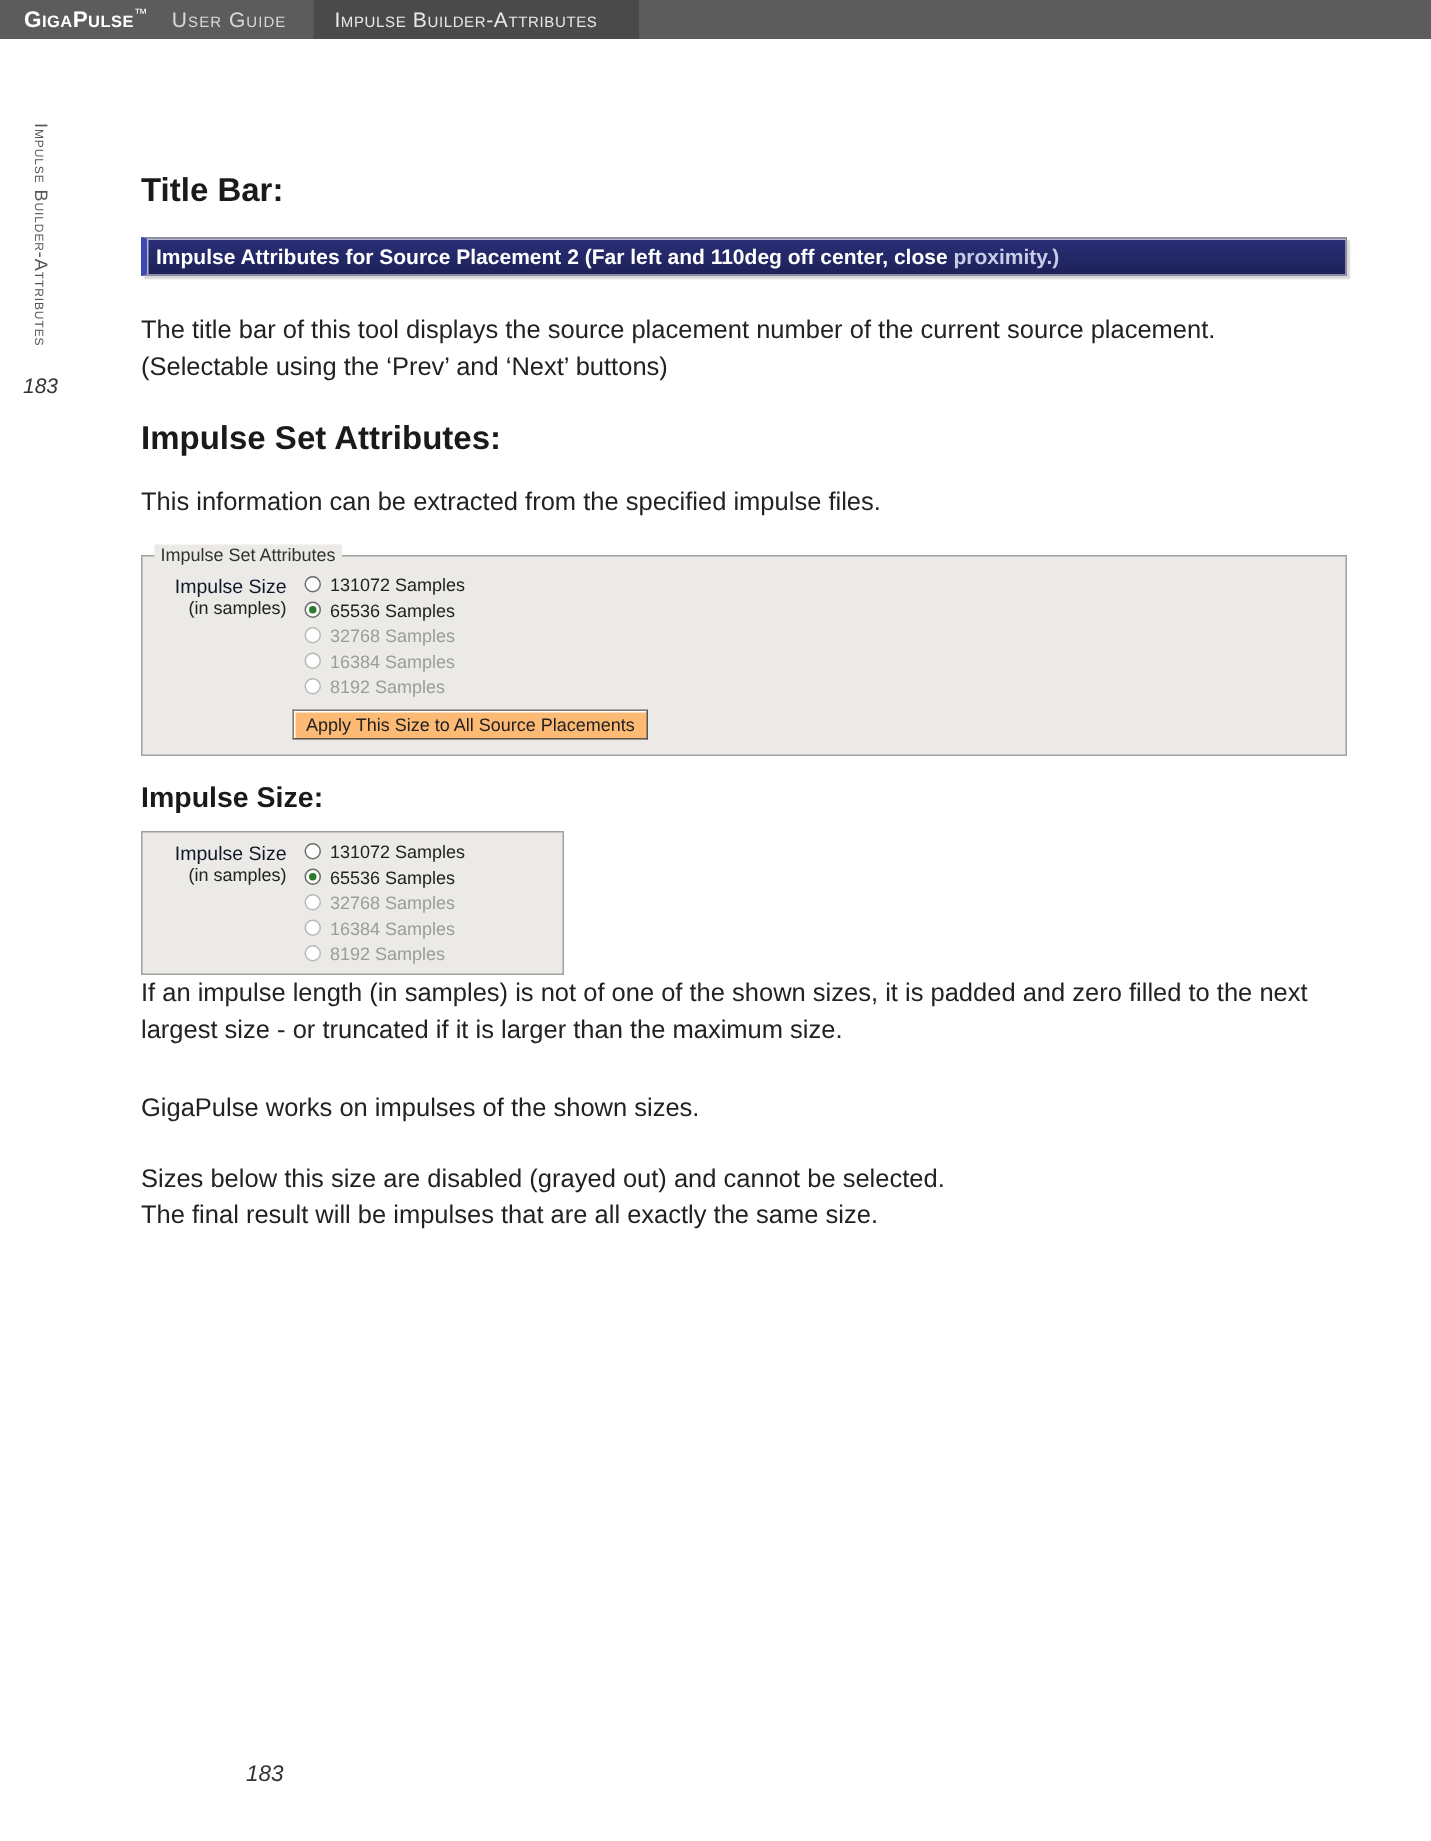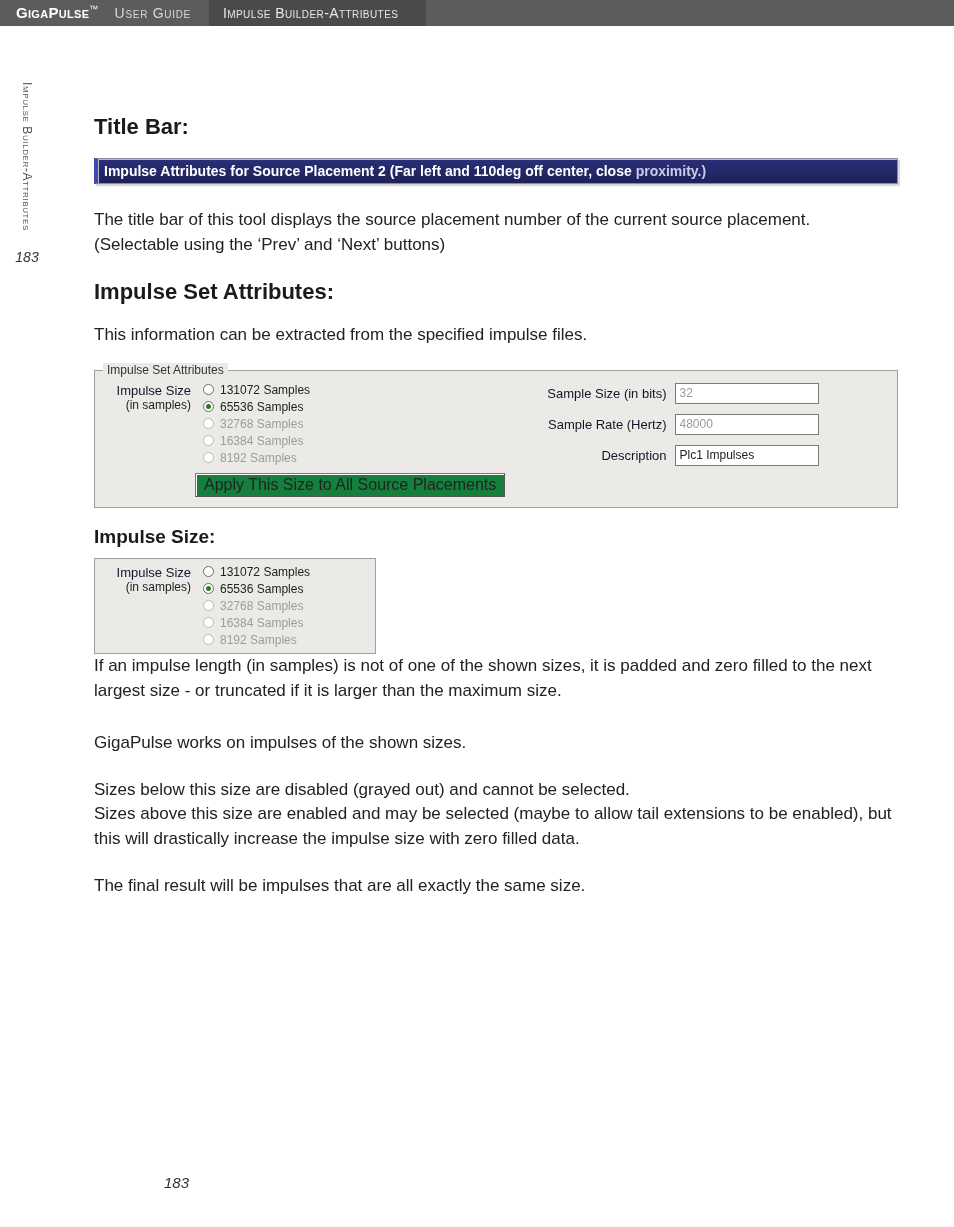--- a/index.html
+++ b/index.html
@@ -30,21 +30,21 @@
   .win-row{display:flex;align-items:flex-start;font-size:13px;color:#222;}
   .win-col{display:flex;flex-direction:column;}
   .lbl{font-size:13px;color:#0f172a;}
   .lbl2{font-size:12px;color:#222;}
   .radiogroup{display:flex;flex-direction:column;gap:3px;margin-left:8px;}
   .radio{display:flex;align-items:center;gap:6px;font-size:12px;}
   .radio.disabled{color:#9c9c9c;}
   .radio .dot{width:11px;height:11px;border:1px solid #6b6b6b;border-radius:50%;background:#fff;position:relative;box-sizing:border-box;}
   .radio.disabled .dot{border-color:#b8b8b8;}
   .radio .dot.sel::after{content:"";position:absolute;left:2px;top:2px;width:5px;height:5px;border-radius:50%;background:#2b7a2b;}
-  .winbtn{display:inline-block;border:1px solid #7a7a7a;border-right-color:#555;border-bottom-color:#555;background:#15803d;font-size:16px;padding:2px 8px;margin-top:8px;box-shadow:inset 1px 1px 0 #fff;}
+  .winbtn{display:inline-block;border:1px solid #7a7a7a;border-right-color:#555;border-bottom-color:#555;background:#fdba74;font-size:12px;padding:2px 8px;margin-top:8px;box-shadow:inset 1px 1px 0 #fff;}
   .fields{margin-left:42px;display:grid;grid-template-columns:auto auto;row-gap:10px;column-gap:8px;align-items:center;}
   .txt{border:1px solid #7a7a7a;background:#fff;font-size:12px;padding:1px 4px;min-width:134px;height:17px;line-height:17px;color:#222;}
   .txt.ro{color:#9a9a9a;}
   .footer-num{position:absolute;left:164px;bottom:36px;font-style:italic;font-size:15px;color:#333;}
 </style>
 </head>
 <body>
 
 <div class="page">
 
@@ -100,28 +100,20 @@
                 <span class="dot"></span>
                 <span>16384 Samples</span>
               </div>
             <div class="radio disabled">
                 <span class="dot"></span>
                 <span>8192 Samples</span>
               </div>
           </div>
           <span class="winbtn">Apply This Size to All Source Placements</span>
         </div>
-        <div class="fields">
-          <span class="lbl" style="text-align:right">Sample Size (in bits)</span>
-          <span class="txt ro">32</span>
-          <span class="lbl" style="text-align:right">Sample Rate (Hertz)</span>
-          <span class="txt ro">48000</span>
-          <span class="lbl" style="text-align:right">Description</span>
-          <span class="txt">Plc1 Impulses</span>
-        </div>
       </div>
     </div>
 
     <h3 class="sub">Impulse Size:</h3>
 
     <div class="groupbox small" style="padding:6px 10px;">
       <div class="win-row">
         <div class="win-col" style="width:86px;text-align:right;padding-right:4px;">
           <span class="lbl">Impulse Size</span>
           <span class="lbl2">(in samples)</span>
@@ -147,19 +139,18 @@
               <span class="dot"></span>
               <span>8192 Samples</span>
             </div>
         </div>
       </div>
     </div>
 
     <p class="body-text">If an impulse length (in samples) is not of one of the shown sizes, it is padded and zero filled to the next largest size - or truncated if it is larger than the maximum size.</p>
     <p class="body-text" style="margin-top:28px">GigaPulse works on impulses of the shown sizes.</p>
     <p class="body-text" style="margin-bottom:0">Sizes below this size are disabled (grayed out) and cannot be selected.</p>
-    <p class="body-text">Sizes above this size are enabled and may be selected (maybe to allow tail extensions to be enabled), but this will drastically increase the impulse size with zero filled data.</p>
     <p class="body-text">The final result will be impulses that are all exactly the same size.</p>
 
   </div>
 
   <div class="footer-num">183</div>
 </div>
 
 </body></html>

